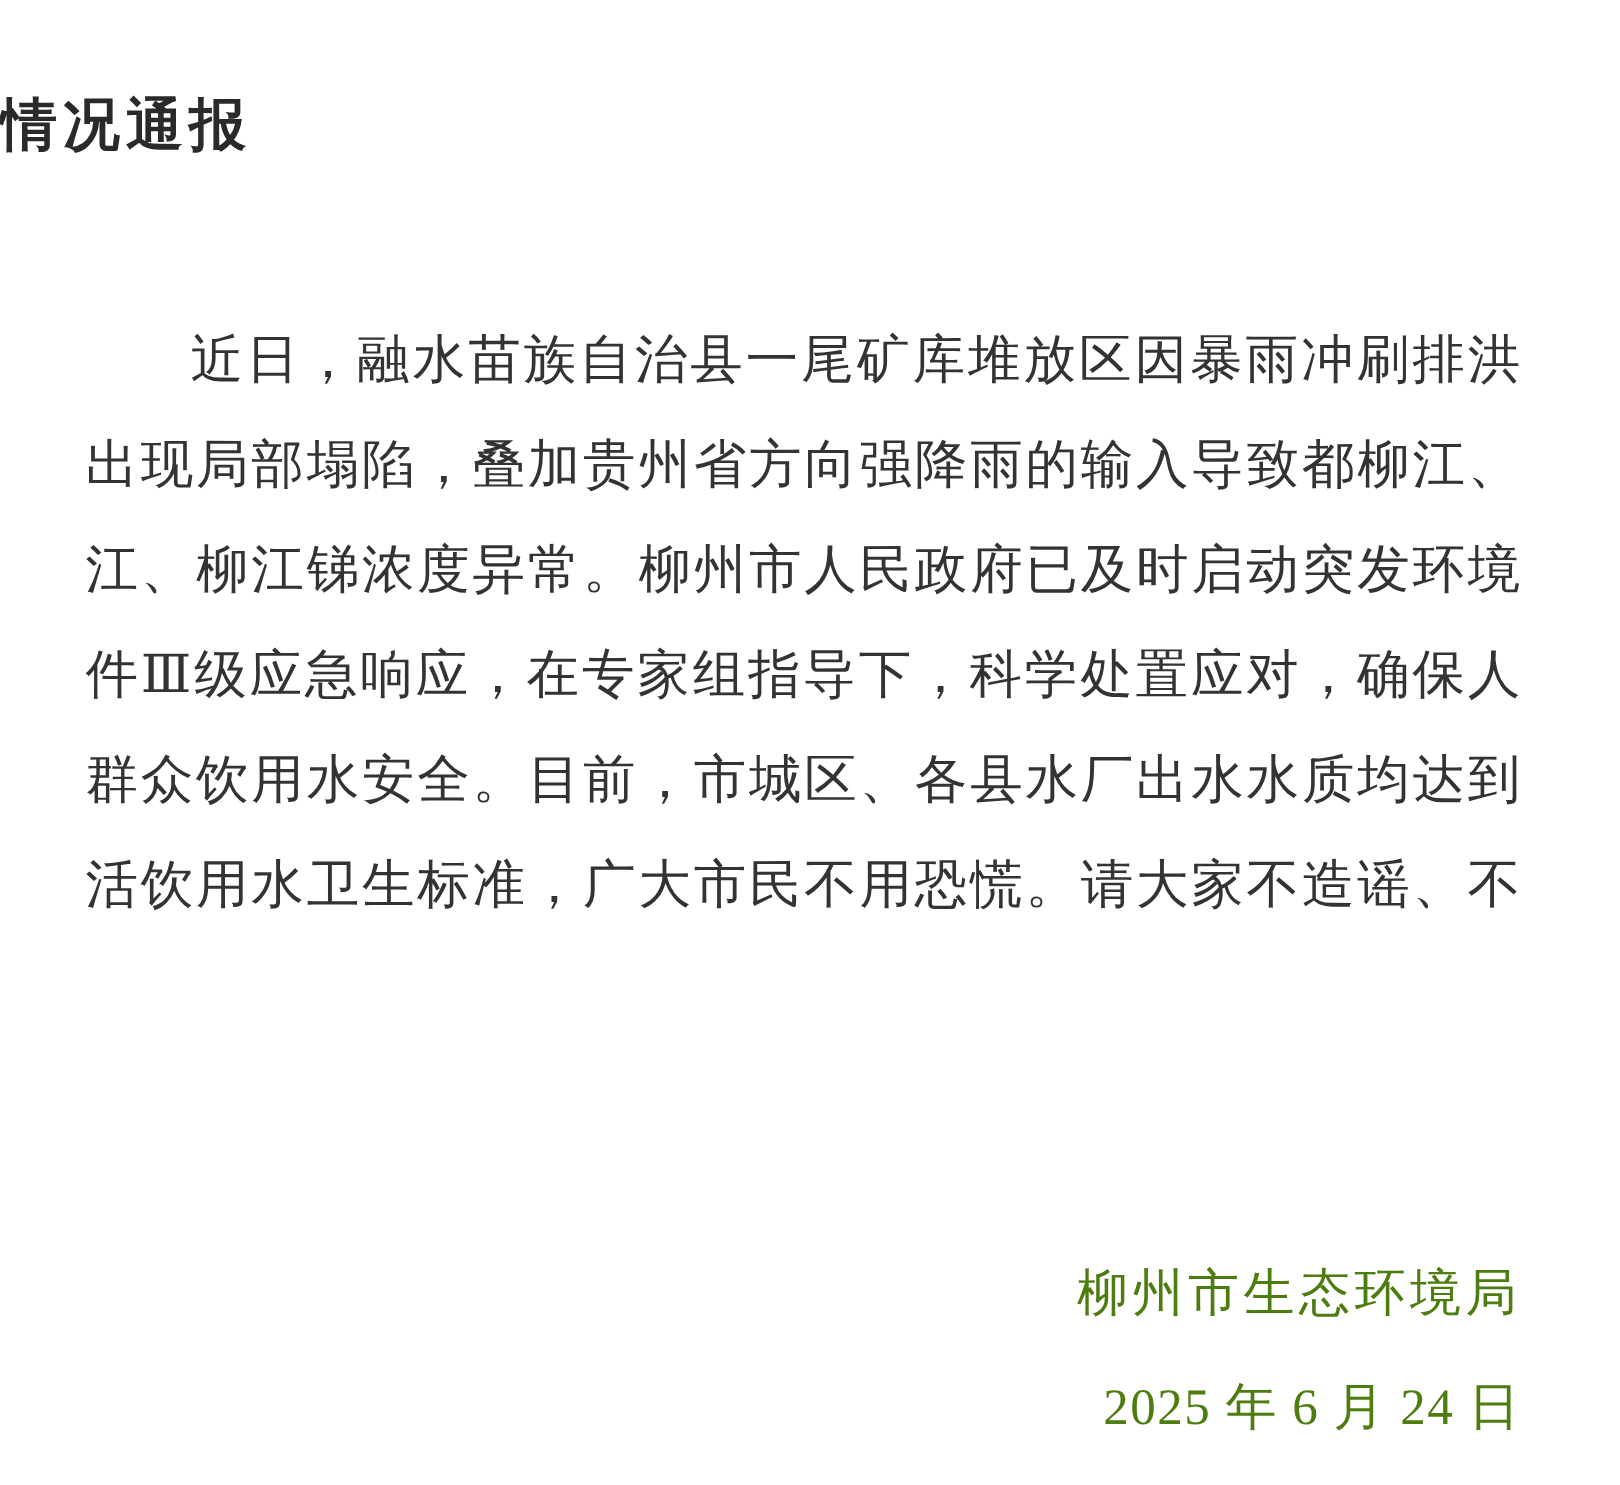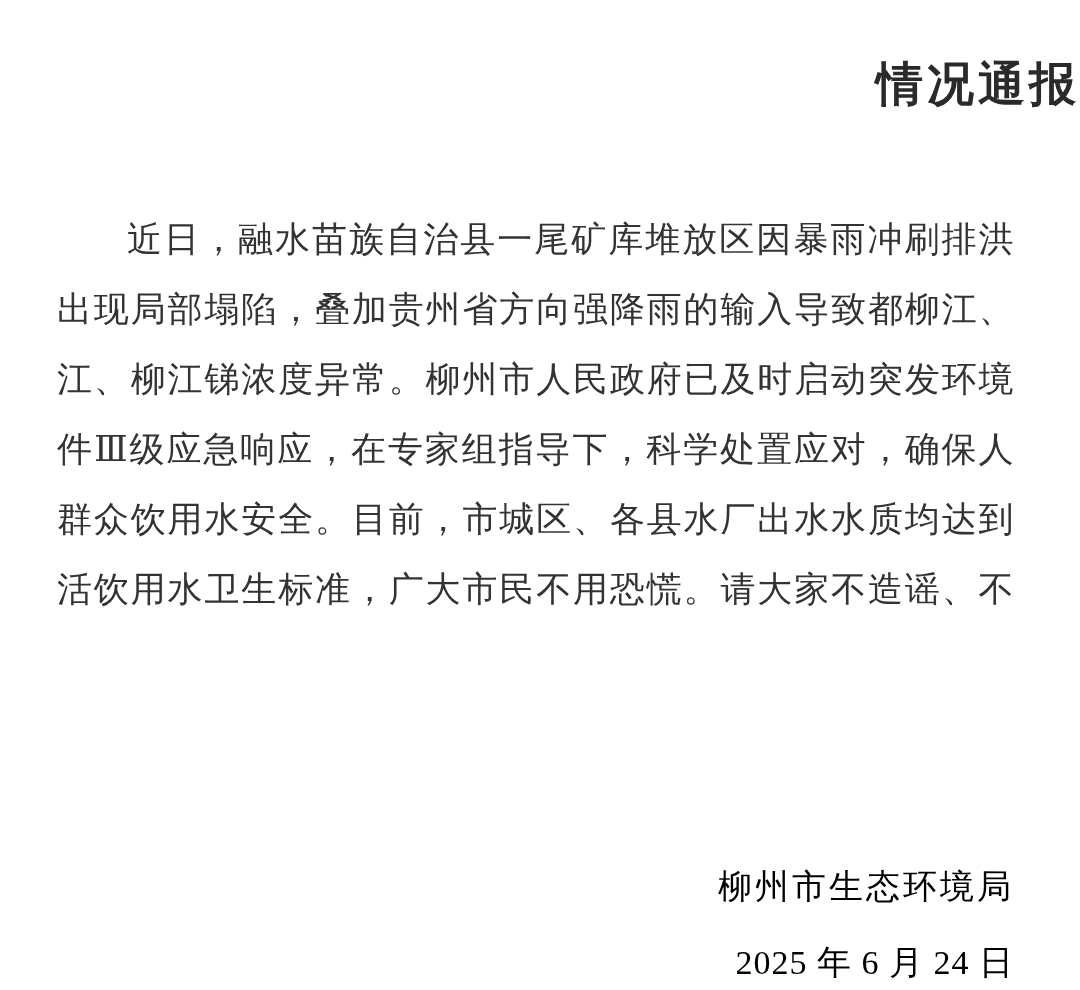--- a/index.html
+++ b/index.html
@@ -12,22 +12,22 @@
     width: 1080px;
     height: 990px;
     background: #ffffff;
     overflow: hidden;
     font-family: "Liberation Serif", "DejaVu Serif", serif;
     color: #333333;
   }
   .doc-title {
     margin: 0;
     padding-top: 50px;
-    text-align: right;
-    font-size: 47px;
+    text-align: left;
+    font-size: 38px;
     font-weight: 600;
     letter-spacing: 4px;
     color: #2a2a2a;
     line-height: 68px;
   }
   .doc-body {
     position: absolute;
     top: 205px;
     left: 57px;
     right: 66px;
@@ -46,23 +46,23 @@
     text-justify: inter-character;
     white-space: normal;
     overflow: hidden;
   }
   .doc-line.indent {
     text-indent: 2em;
   }
   .signature-block {
     position: absolute;
     right: 66px;
-    top: 862px;
+    top: 838px;
     text-align: right;
-    color: #000000;
+    color: #4d7c0f;
   }
   .signature-issuer {
     font-size: 34px;
     line-height: 50px;
     letter-spacing: 3px;
   }
   .signature-date {
     margin-top: 26px;
     font-size: 34px;
     line-height: 50px;

